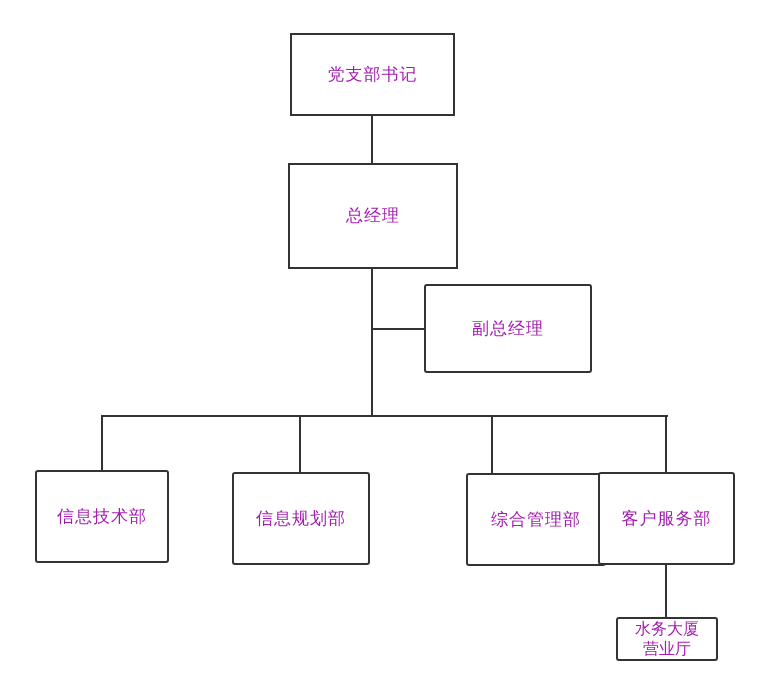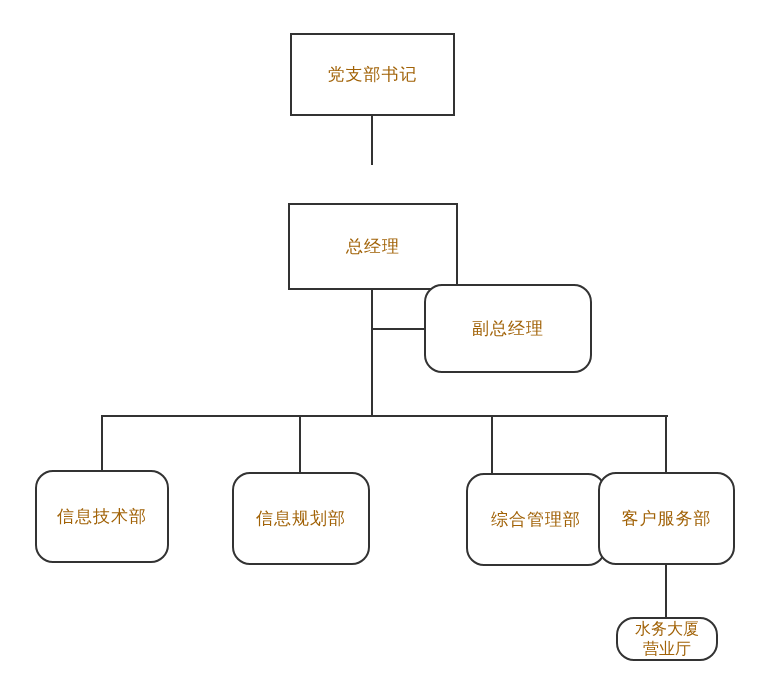--- a/index.html
+++ b/index.html
@@ -16,35 +16,35 @@
     overflow: hidden;
   }
   .node {
     position: absolute;
     box-sizing: border-box;
     border: 2px solid #333333;
     background: #ffffff;
     display: flex;
     align-items: center;
     justify-content: center;
-    color: #a16207;
+    color: #a21caf;
     font-size: 17px;
     letter-spacing: 1px;
     text-align: center;
     white-space: pre-line;
     line-height: 1.25;
   }
-  .node.rounded { border-radius: 18px; }
+  .node.rounded { border-radius: 3px; }
   .line {
     position: absolute;
     background: #333333;
   }
   
   #n-party       { left: 290px; top: 33px;  width: 165px; height: 83px; }
-  #n-gm          { left: 288px; top: 163px; width: 170px; height: 87px; margin-top: 40px; }
+  #n-gm          { left: 288px; top: 163px; width: 170px; height: 106px; }
   #n-deputy      { left: 424px; top: 284px; width: 168px; height: 89px; }
   #n-infotech    { left: 35px;  top: 470px; width: 134px; height: 93px; }
   #n-infoplan    { left: 232px; top: 472px; width: 138px; height: 93px; }
   #n-genadmin    { left: 423px; top: 473px; width: 140px; height: 93px; margin-left: 43px; }
   #n-custserv    { left: 598px; top: 472px; width: 137px; height: 93px; }
   #n-waterhall   { left: 616px; top: 617px; width: 102px; height: 44px; font-size: 16px; letter-spacing: 0; }
   
   #c-party-gm    { left: 371px; top: 114px; width: 2px;   height: 51px; }
   #c-trunk       { left: 371px; top: 248px; width: 2px;   height: 169px; }
   #c-deputy-h    { left: 373px; top: 328px; width: 53px;  height: 2px; }

